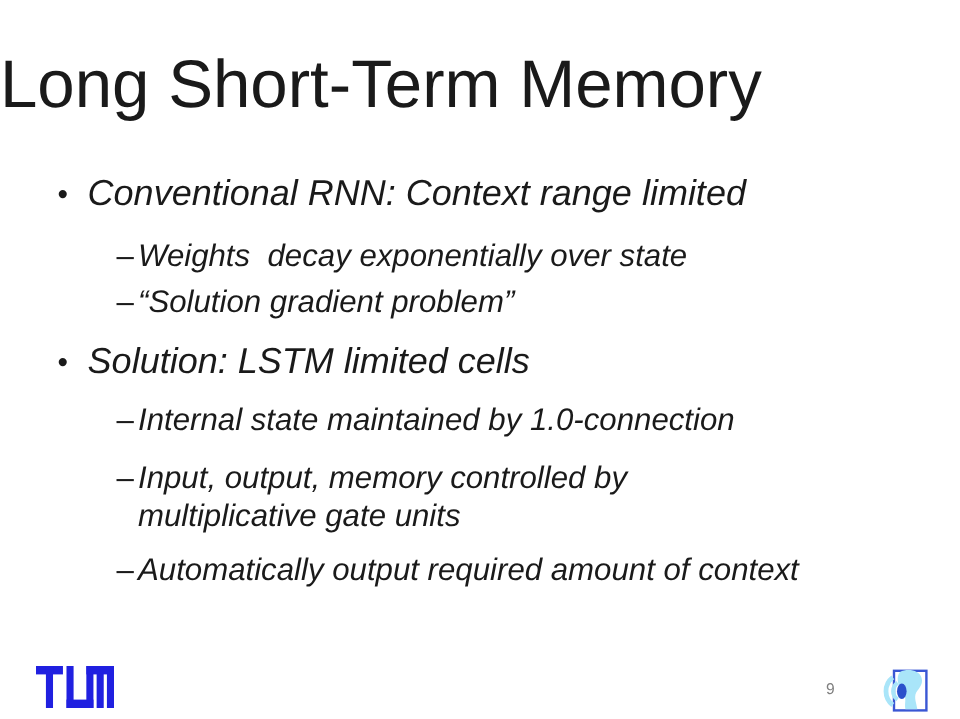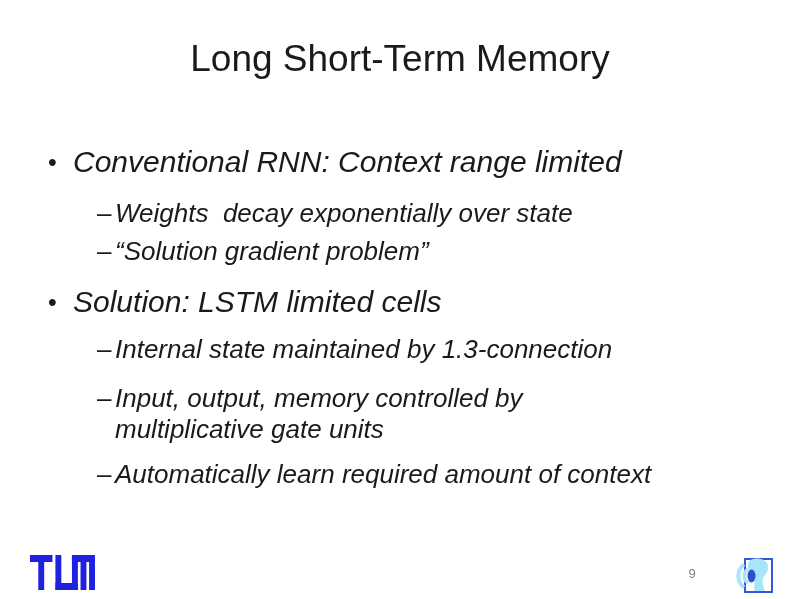--- a/index.html
+++ b/index.html
@@ -22,22 +22,22 @@
     background: var(--background);
     overflow: hidden;
     color: var(--text);
   }
 
   .slide-title {
     position: absolute;
     top: 38px;
     left: 0;
     width: 100%;
-    text-align: center;
-    font-size: 37px;
+    text-align: left;
+    font-size: 56px;
     line-height: 1.15;
     font-weight: 400;
     letter-spacing: 0px;
     color: var(--text);
     white-space: pre;
   }
 
   .bullet {
     position: absolute;
     display: flex;
@@ -117,32 +117,32 @@
     <span class="text">“Solution gradient problem”</span>
   </div>
 
   <div class="bullet l1 pos-b2">
     <span class="marker">•</span>
     <span class="text">Solution: LSTM limited cells</span>
   </div>
 
   <div class="bullet l2 pos-s3">
     <span class="marker">–</span>
-    <span class="text">Internal state maintained by 1.3-connection</span>
+    <span class="text">Internal state maintained by 1.0-connection</span>
   </div>
 
   <div class="bullet l2 pos-s4">
     <span class="marker">–</span>
     <span class="text">Input, output, memory controlled by
 multiplicative gate units</span>
   </div>
 
   <div class="bullet l2 pos-s5">
     <span class="marker">–</span>
-    <span class="text">Automatically learn required amount of context</span>
+    <span class="text">Automatically output required amount of context</span>
   </div>
 
   <div class="tum-logo">
     <svg viewBox="0 0 110 50" preserveAspectRatio="none" aria-hidden="true">
       <g style="fill: var(--tum_blue);">
 
         <rect x="0" y="0" width="38" height="10"></rect>
         <rect x="14" y="0" width="10" height="50"></rect>
 
         <rect x="43" y="0" width="10" height="50"></rect>

